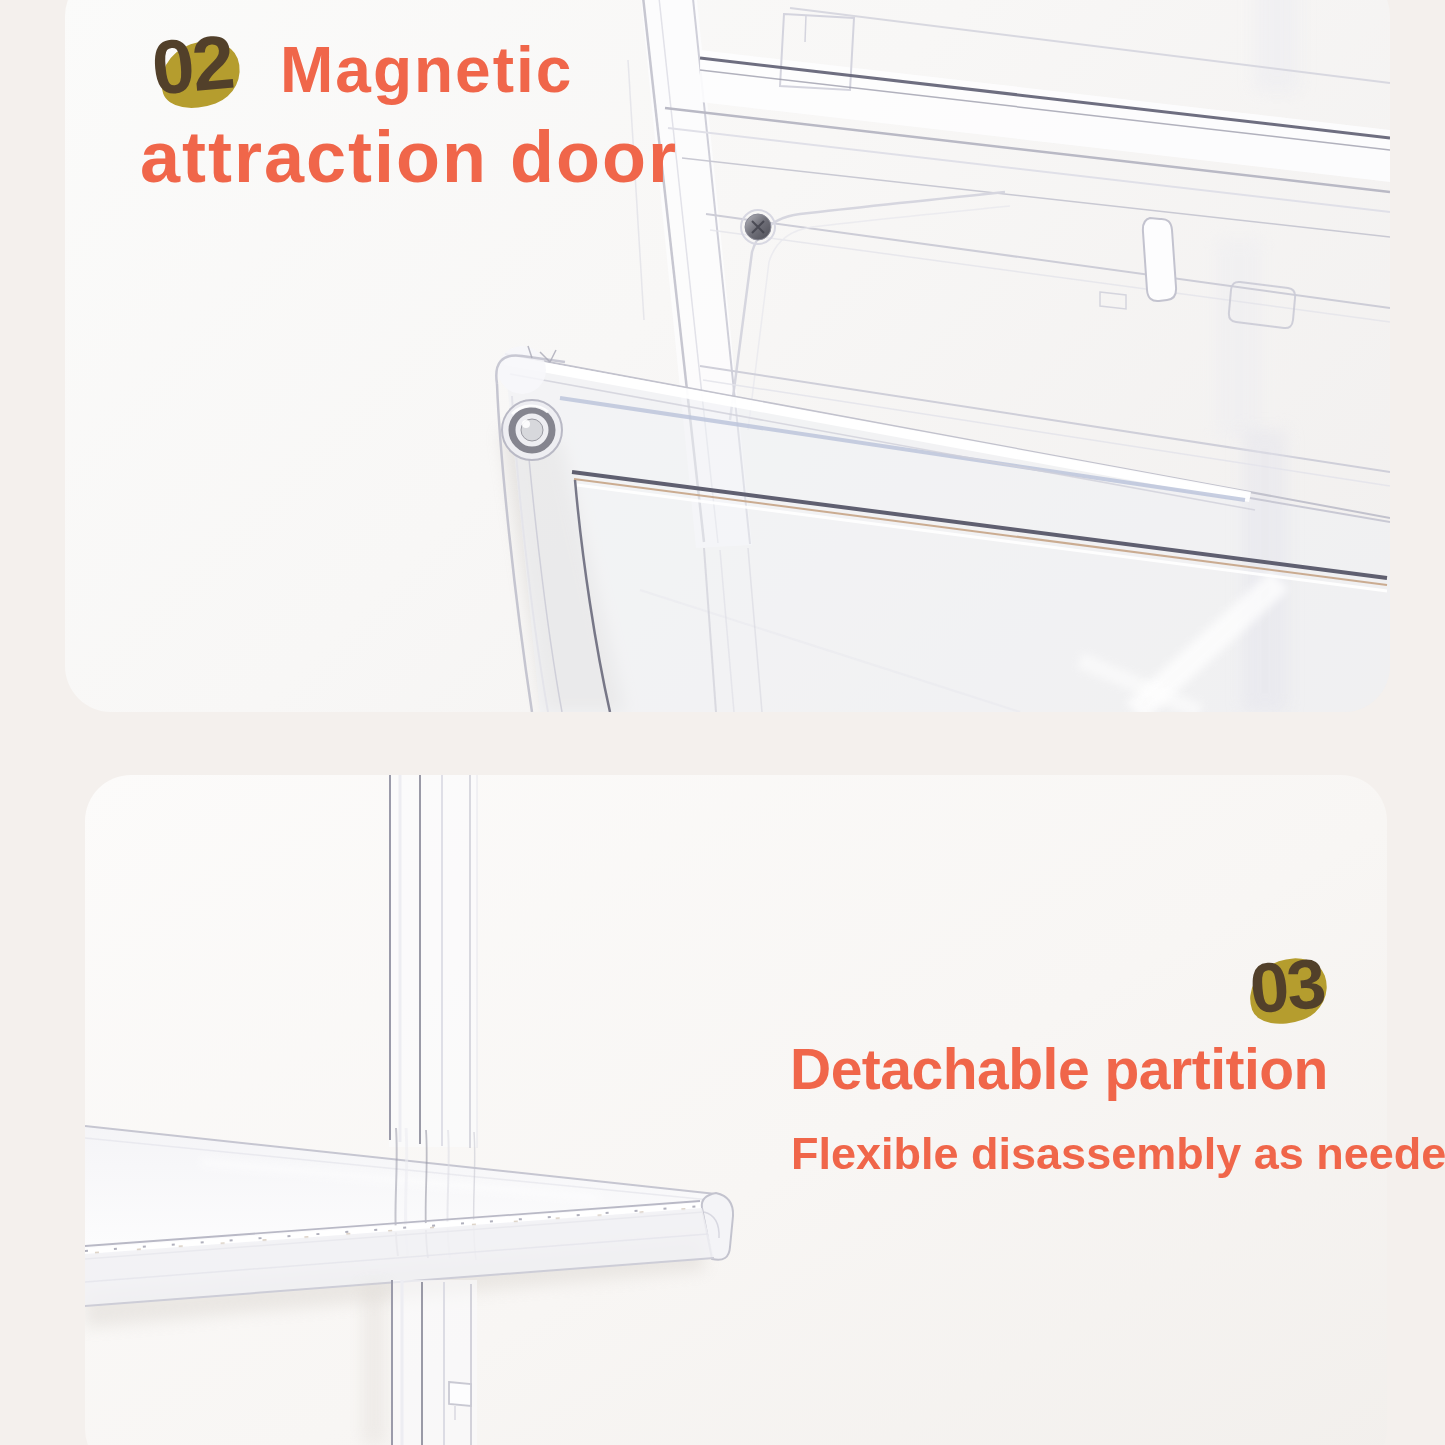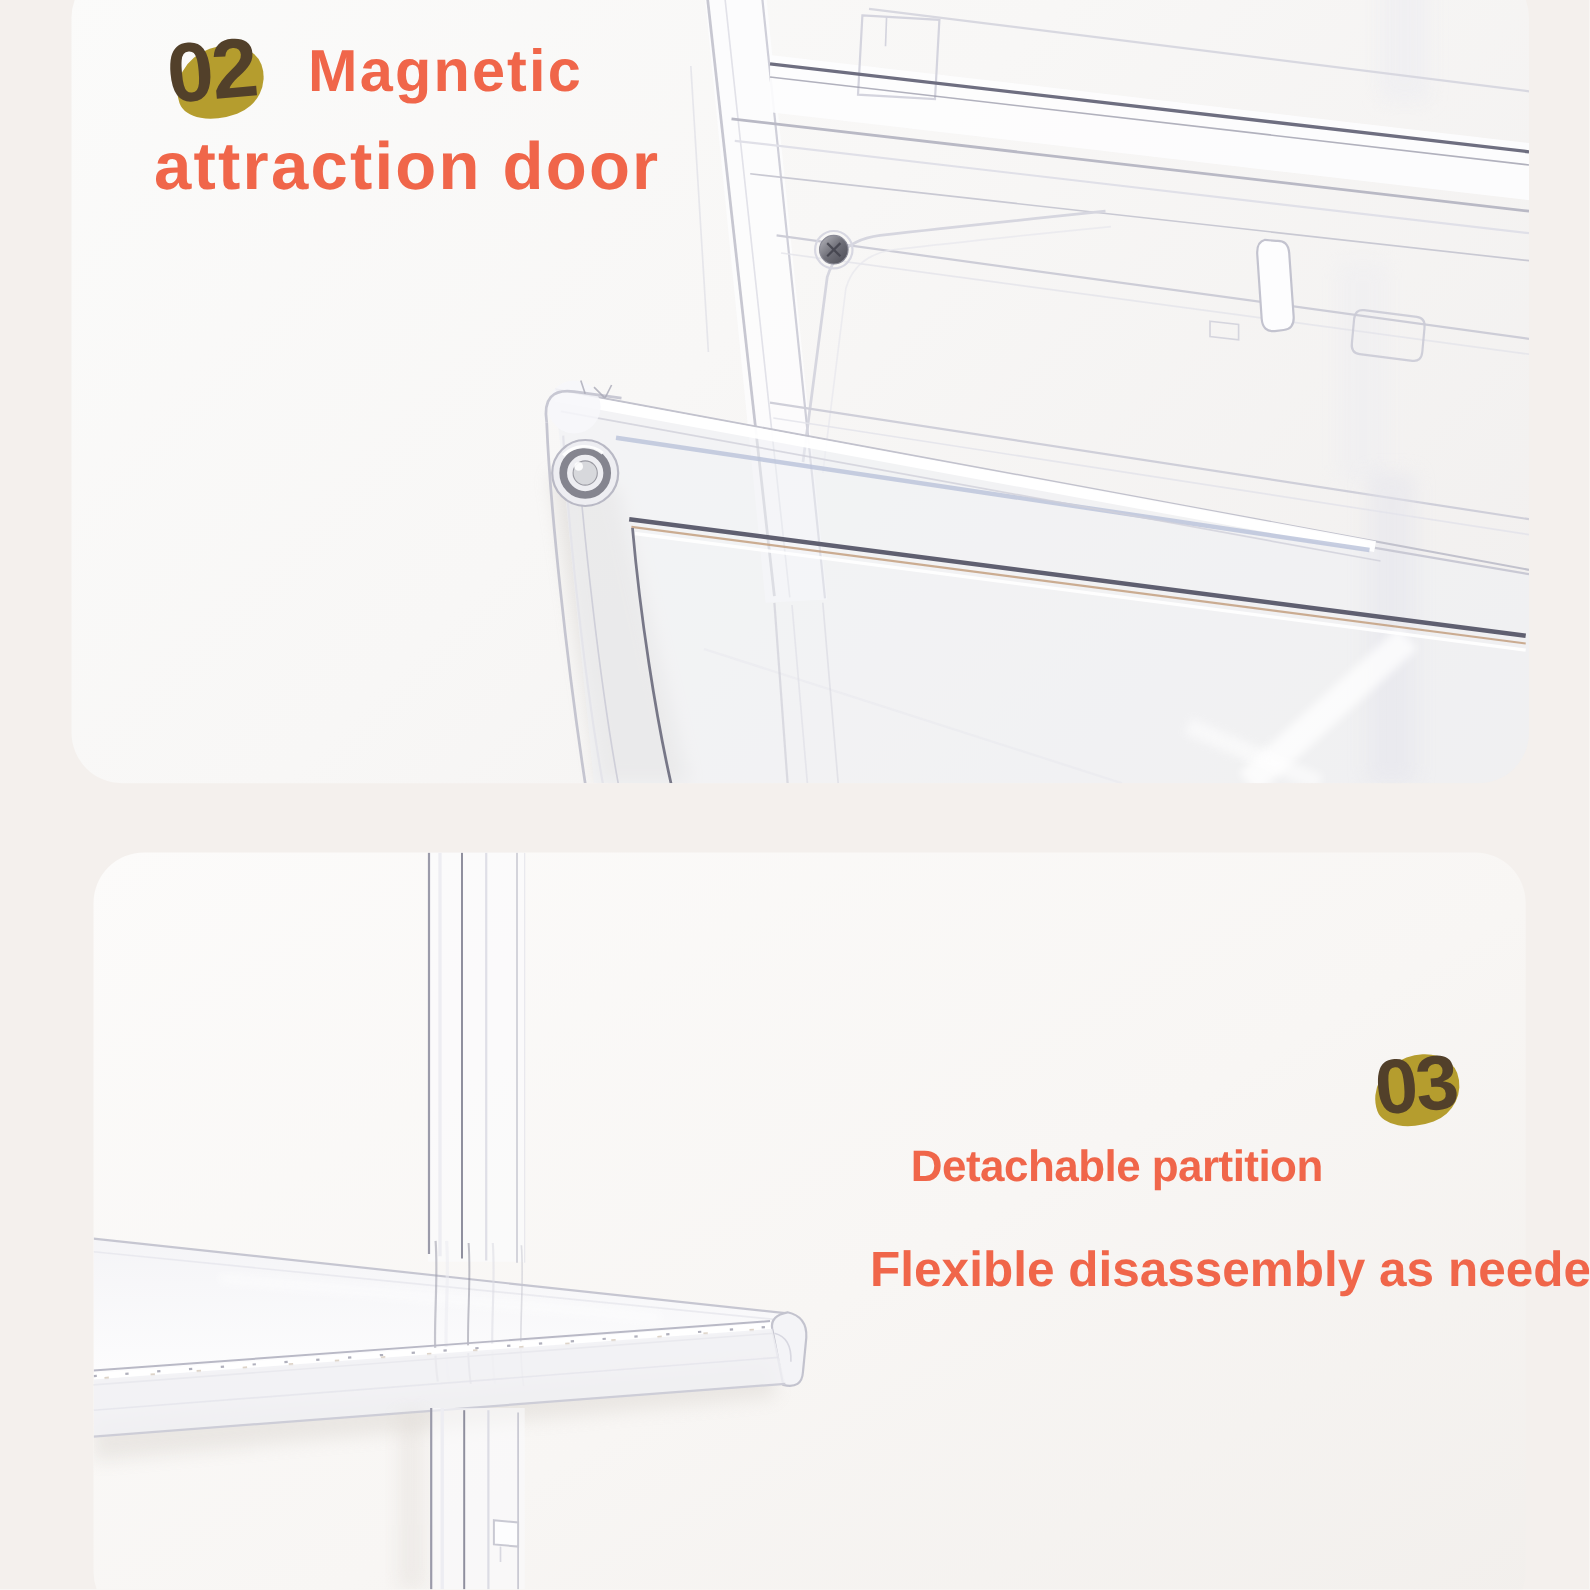--- a/index.html
+++ b/index.html
@@ -26,26 +26,26 @@
   .photo svg{display:block;width:100%;height:100%;}
   .headline,.subline,.badge-num{
     position:absolute;white-space:nowrap;font-weight:bold;
     color:#f0664a;line-height:1;z-index:5;
   }
   .badge-blob{
     position:absolute;background:#b59d2e;z-index:4;
     border-radius:52% 48% 44% 56% / 58% 46% 54% 42%;
   }
   .badge-num{color:#52402a;z-index:5;}
-  #t1-line1{left:280px;top:38px;font-size:54px;letter-spacing:2px;}
-  #t1-line2{left:140px;top:121px;font-size:61px;letter-spacing:2px;}
+  #t1-line1{left:280px;top:38px;font-size:64px;letter-spacing:2px;}
+  #t1-line2{left:140px;top:121px;font-size:72px;letter-spacing:2px;}
   #t1-sub  {left:224px;top:201px;font-size:45px;letter-spacing:-1px;}
   #badge02-num{left:152px;top:27px;font-size:76px;letter-spacing:-2px;transform:rotate(-5deg);}
   #badge02-blob{left:159px;top:43px;width:82px;height:64px;transform:rotate(-20deg);}
-  #t2-line1{left:828px;top:1041px;font-size:40px;letter-spacing:-0.5px;text-align:center;}
+  #t2-line1{left:790px;top:1041px;font-size:57px;letter-spacing:-0.5px;text-align:center;}
   #t2-sub  {left:791px;top:1131px;font-size:45px;letter-spacing:0;}
   #badge03-num{left:1250px;top:951px;font-size:70px;letter-spacing:-2px;transform:rotate(-5deg);}
   #badge03-blob{left:1248px;top:960px;width:80px;height:63px;transform:rotate(-20deg);}
 </style>
 </head>
 <body>
 
 <div class="canvas">
 
   <div class="photo" id="photo-top">

